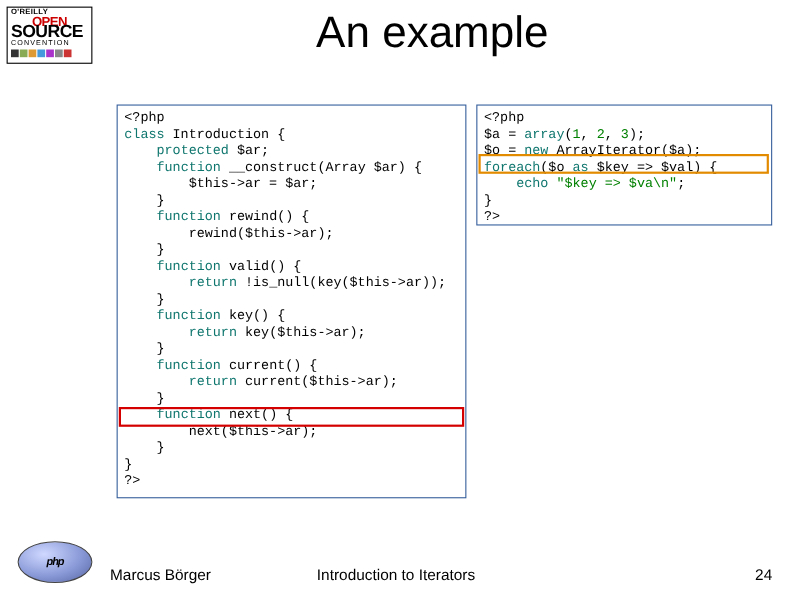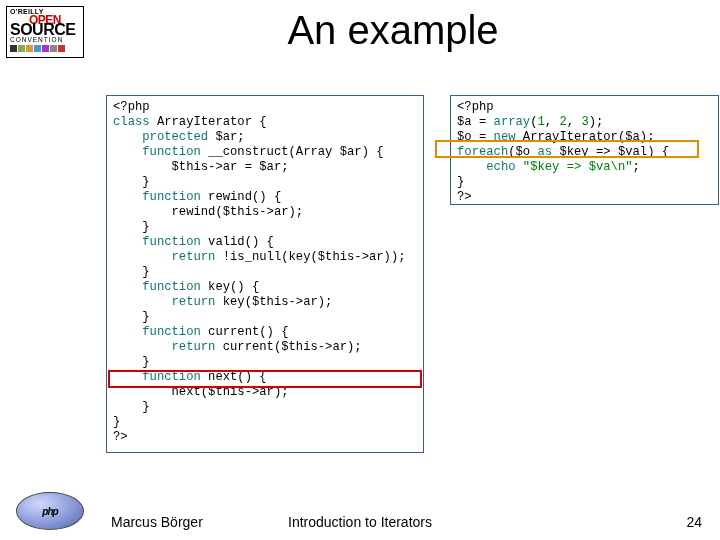--- a/index.html
+++ b/index.html
@@ -8,33 +8,33 @@
   .logo-top { position: absolute; top: 6px; left: 6px; width: 78px; height: 52px; border: 1px solid #000; background: #fff; padding: 1px 3px; }
   .logo-top .oreilly { font-size: 7px; font-weight: bold; letter-spacing: 0.3px; }
   .logo-top .os1 { font-size: 12px; font-weight: 900; color: #c00; line-height: 10px; letter-spacing: -0.5px; text-align: center; }
   .logo-top .os2 { font-size: 16px; font-weight: 900; color: #000; line-height: 10px; letter-spacing: -0.5px; }
   .logo-top .conv { font-size: 6.5px; letter-spacing: 1px; margin-top: 1px; }
   .logo-top .pal { display: flex; gap: 1px; margin-top: 2px; }
   .logo-top .pal span { width: 7px; height: 7px; }
   .title { position: absolute; top: 8px; left: 0; width: 720px; text-align: center; font-size: 40px; font-weight: 400; font-family: Verdana, sans-serif; margin-left: 33px; }
   .codebox { position: absolute; border: 1px solid #355e9c; background: #fff; padding: 4px 6px; font-family: "Courier New", monospace; font-size: 12.2px; line-height: 15px; white-space: pre; }
   .left-box { left: 106px; top: 95px; width: 318px; height: 358px; }
-  .right-box { left: 450px; top: 95px; width: 269px; height: 110px; }
+  .right-box { left: 433px; top: 95px; width: 269px; height: 110px; }
   .kw { color: #0f766e; }
   .num { color: #008000; }
   .str { color: #008000; }
   .hl-red { position: absolute; border: 2.5px solid #d40000; }
   .hl-red.red1 { left: 108px; top: 370px; width: 314px; height: 18px; }
   .hl-orange { position: absolute; border: 2.5px solid #e38b00; }
   .hl-orange.o1 { left: 435px; top: 140px; width: 264px; height: 18px; }
   .php-logo { position: absolute; left: 16px; bottom: 10px; width: 68px; height: 38px; }
   .php-logo .ell { width: 68px; height: 38px; background: radial-gradient(ellipse at 35% 30%, #cfd8ff 0%, #8a9ad8 55%, #54619f 100%); border-radius: 50%; display: flex; align-items: center; justify-content: center; border: 1px solid #444; }
   .php-logo .ell span { color: #000; font-weight: bold; font-size: 10px; font-style: italic; font-family: Arial, sans-serif; letter-spacing: -1px; }
   .footer { position: absolute; bottom: 10px; left: 0; width: 720px; font-size: 14px; }
-  .author { position: absolute; left: 100px; bottom: 0; margin-left: 11px; }
+  .author { position: absolute; left: 100px; bottom: 0; }
   .center-footer { position: absolute; left: 0; width: 720px; text-align: center; bottom: 0; }
   .pagenum { position: absolute; right: 18px; bottom: 0; }
 </style>
 </head>
 <body>
 <div class="slide">
 
   <div class="logo-top">
     <div class="oreilly">O'REILLY</div>
     <div class="os1">OPEN</div>
@@ -47,21 +47,21 @@
         <span style="background:#49d"></span>
         <span style="background:#a3c"></span>
         <span style="background:#888"></span>
         <span style="background:#c33"></span>
     </div>
   </div>
 
   <div class="title">An example</div>
 
   <div class="codebox left-box"><span>&lt;?php</span>
-<span class="kw">class </span><span>ArrayIterator {</span>
+<span class="kw">class </span><span>Introduction {</span>
 <span>    </span><span class="kw">protected</span><span> $ar;</span>
 <span>    </span><span class="kw">function</span><span> __construct(Array $ar) {</span>
 <span>        $this-&gt;ar = $ar;</span>
 <span>    }</span>
 <span>    </span><span class="kw">function</span><span> rewind() {</span>
 <span>        rewind($this-&gt;ar);</span>
 <span>    }</span>
 <span>    </span><span class="kw">function</span><span> valid() {</span>
 <span>        </span><span class="kw">return</span><span> !is_null(key($this-&gt;ar));</span>
 <span>    }</span>

